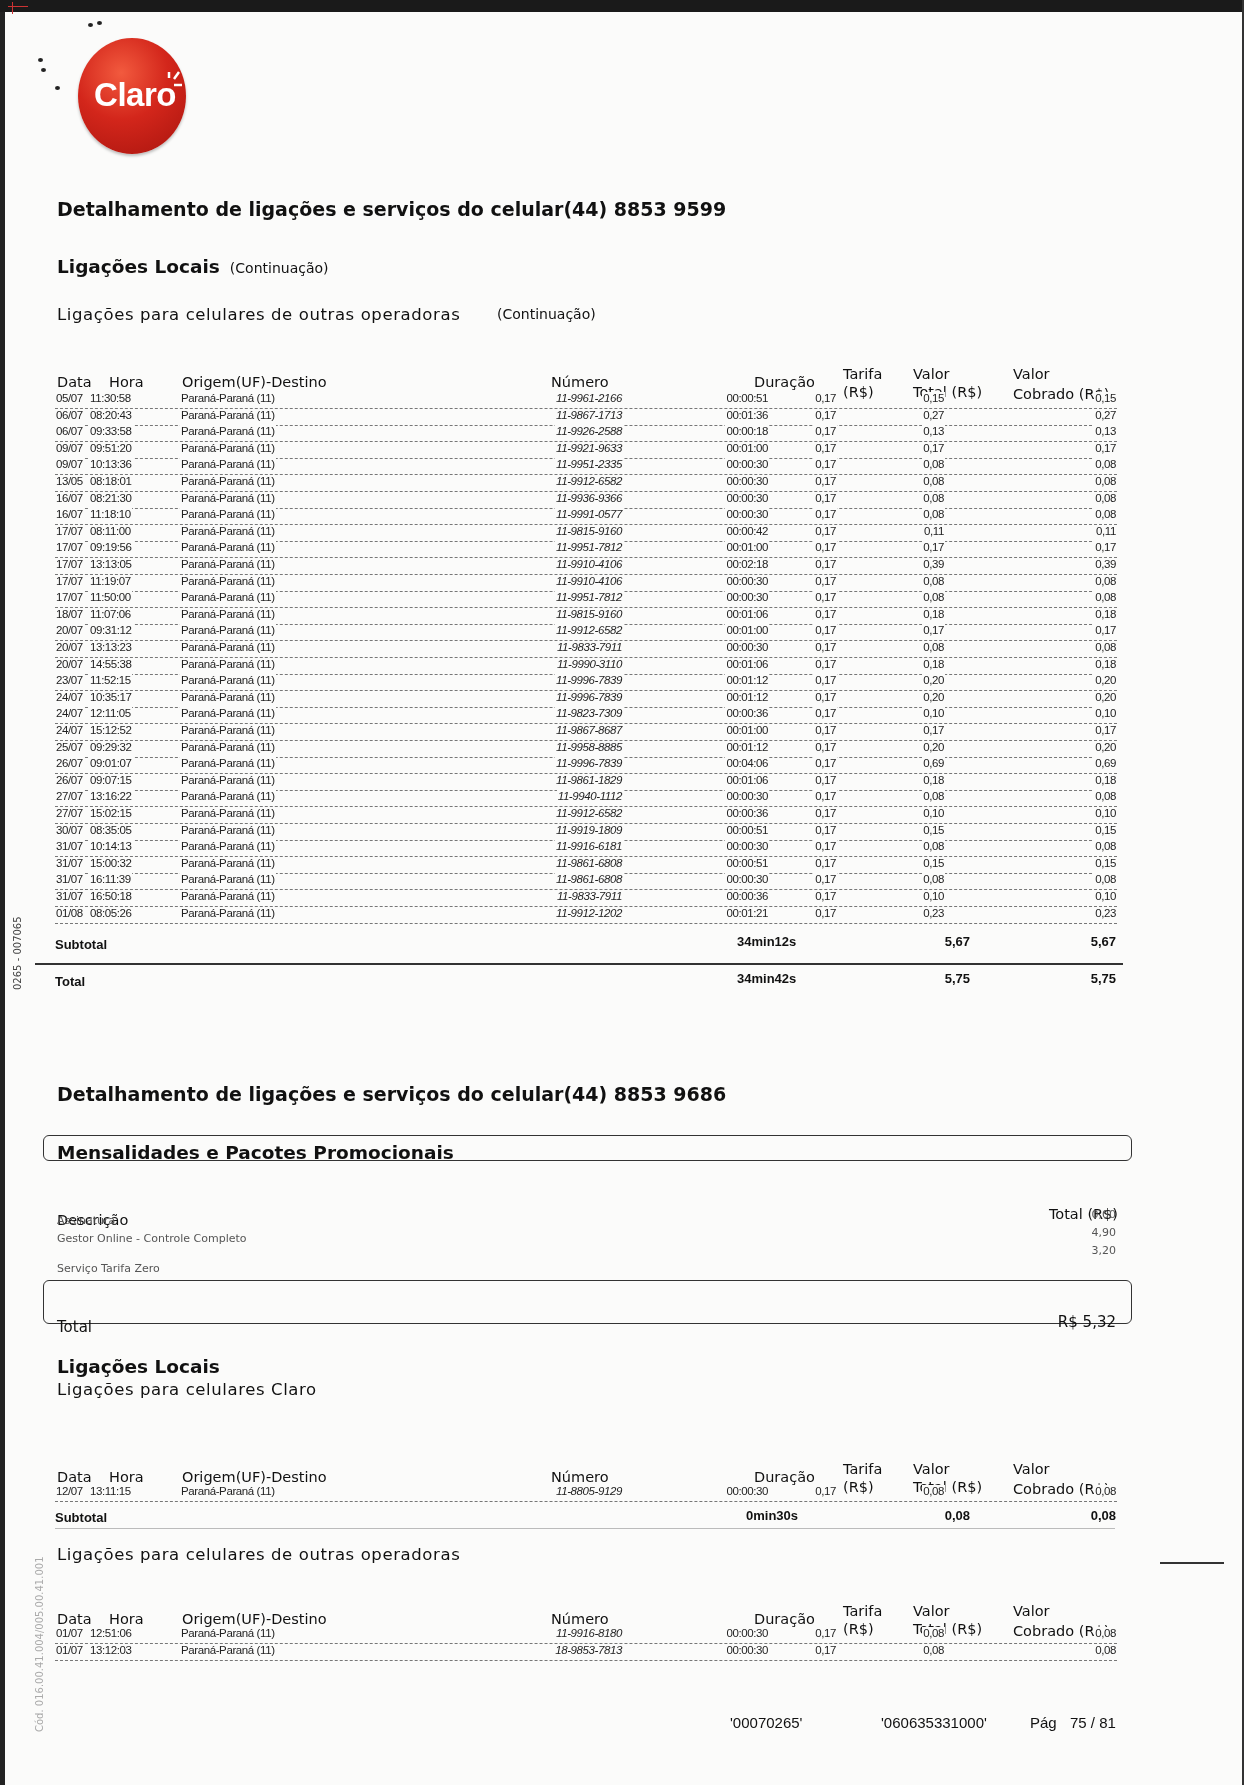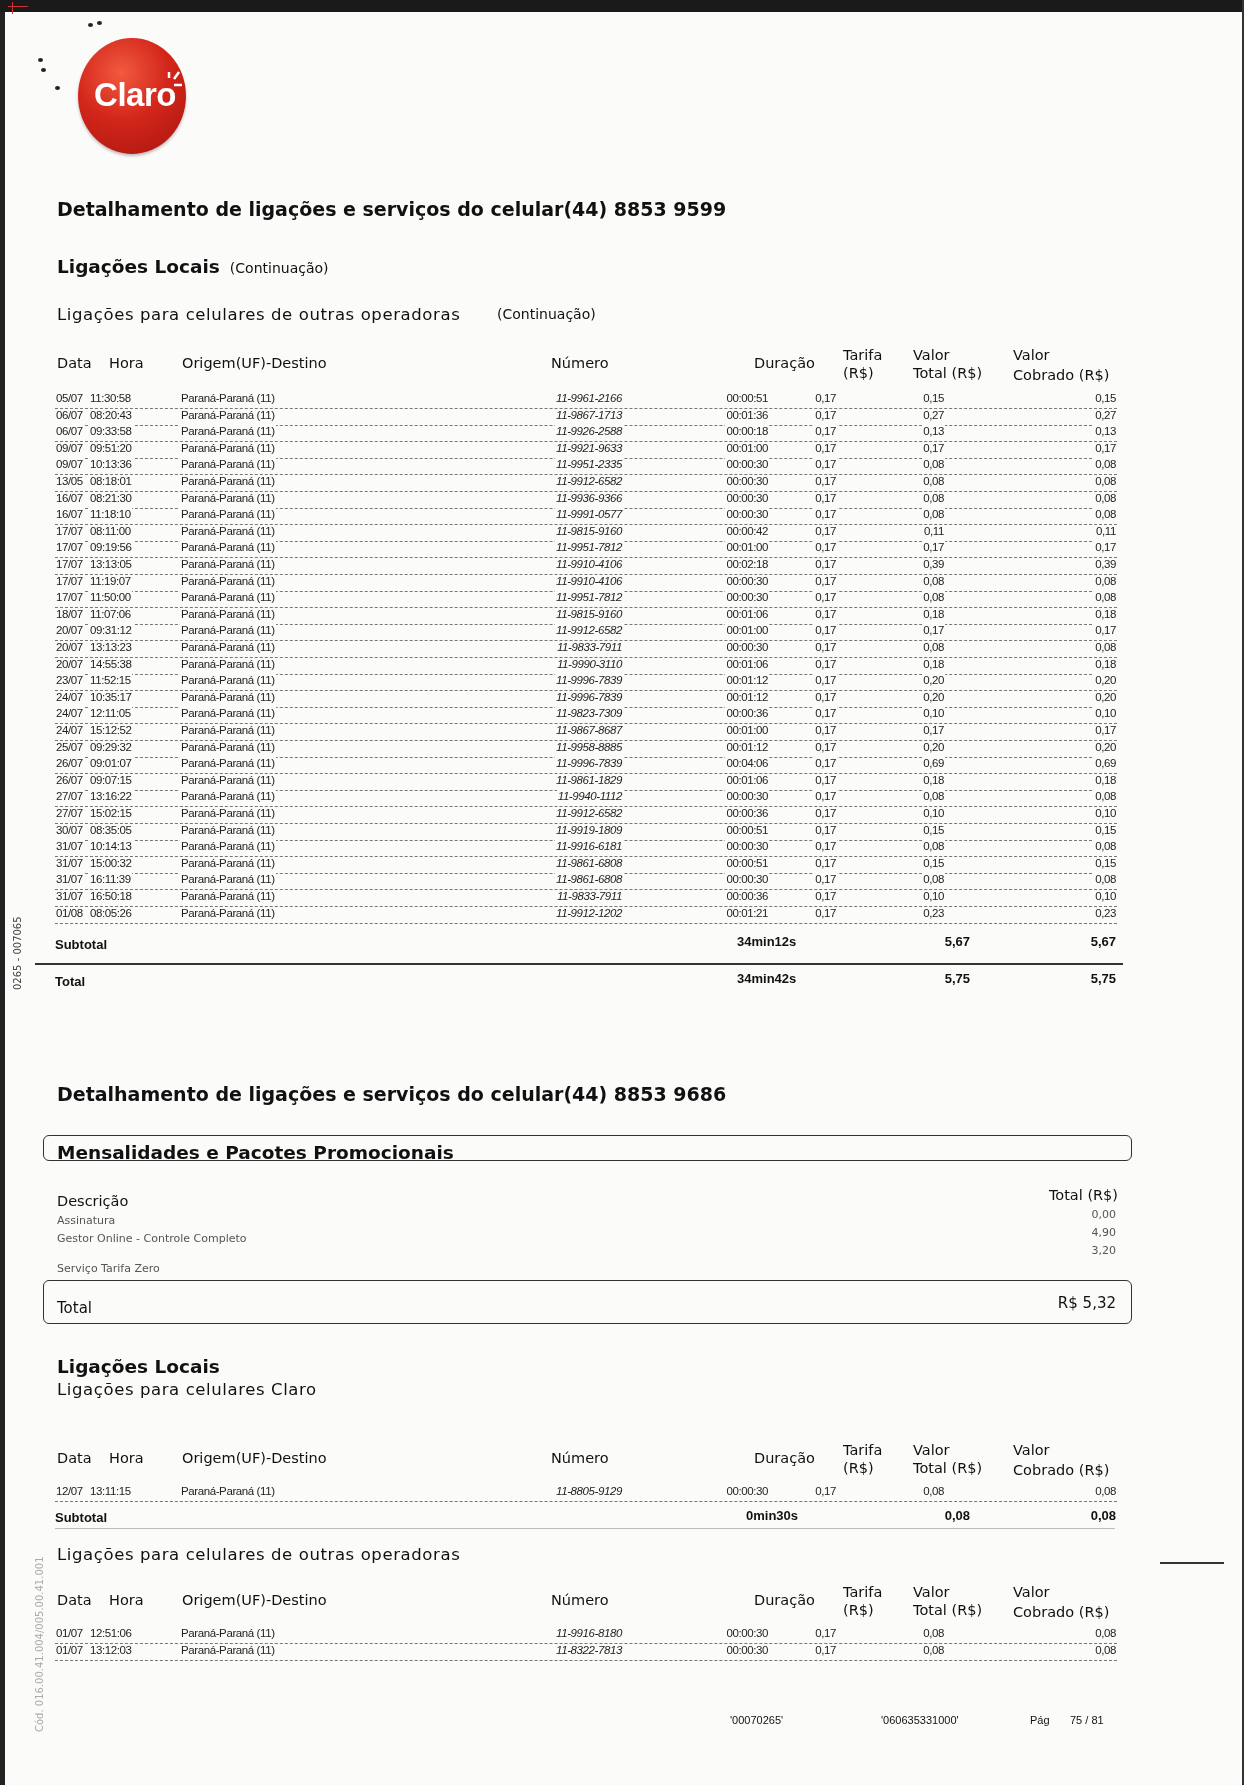--- a/index.html
+++ b/index.html
@@ -21,33 +21,33 @@
     font-family:"Liberation Sans", sans-serif; font-size:33px; text-align:center; letter-spacing:-0.5px; }
   .logo-rays { position:absolute; left:163px; top:70px; width:20px; height:20px; }
   .dot { position:absolute; width:5px; height:4px; background:#222; border-radius:50%; }
 
   .h1 { position:absolute; left:57px; font-weight:bold; font-size:19px; font-family:"DejaVu Sans", sans-serif; }
   .h2 { position:absolute; left:57px; font-weight:bold; font-size:18.5px; }
   .h2 small { font-weight:normal; font-size:14px; margin-left:10px; }
   .h3 { position:absolute; left:57px; font-size:16.5px; letter-spacing:0.6px; }
   .h3 small { font-size:14px; letter-spacing:0; position:absolute; left:440px; top:1px; white-space:nowrap;}
 
-  .th { position:absolute; font-size:14.5px; line-height:18px; white-space:nowrap; }
+  .th { position:absolute; font-size:14.5px; line-height:18px; white-space:nowrap;margin-top:19px; }
   .row { position:absolute; left:55px; width:1062px; height:17px; font-family:"Liberation Sans Narrow","Liberation Sans", sans-serif;
     font-size:11.5px; color:#222; border-bottom:1px dashed #777; transform:scaleY(1); }
   .row span { position:absolute; top:1px; background:#fbfbfa; padding:0 1px; letter-spacing:-0.4px; }
   .c-date { left:0; } .c-hora { left:34px; } .c-orig { left:125px; }
   .c-num { right:494px;font-style:italic; } .c-dur { right:348px; } .c-tar { right:280px; }
   .c-vt { right:172px; } .c-vc { right:0; }
   .sub { position:absolute; font-weight:bold; font-size:13px; font-family:"Liberation Sans", sans-serif; }
 
   .box { position:absolute; border:1.5px solid #333; border-radius:6px; }
   .desc { position:absolute; font-size:11px; color:#555; }
   .rot { position:absolute; transform:rotate(-90deg); transform-origin:left top; font-size:10px; color:#444; white-space:nowrap; }
-  .foot { position:absolute; font-size:11px; font-family:"Liberation Sans", sans-serif; }
+  .foot { position:absolute; font-size:15px; font-family:"Liberation Sans", sans-serif; }
   .hr { position:absolute; background:#333; }
 </style>
 </head>
 <body>
 
 <div class="topbar"></div>
 <div class="page"></div>
 <div class="leftbar"></div>
 <div class="rightbar"></div>
 <div class="crop"></div>
@@ -506,21 +506,21 @@
       <span class="c-num">11-9916-8180</span>
       <span class="c-dur">00:00:30</span>
       <span class="c-tar">0,17</span>
       <span class="c-vt">0,08</span>
       <span class="c-vc">0,08</span>
     </div>
     <div class="row" style="top: 1642.5px;">
       <span class="c-date">01/07</span>
       <span class="c-hora">13:12:03</span>
       <span class="c-orig">Paraná-Paraná (11)</span>
-      <span class="c-num">11-8322-7813</span>
+      <span class="c-num">18-9853-7813</span>
       <span class="c-dur">00:00:30</span>
       <span class="c-tar">0,17</span>
       <span class="c-vt">0,08</span>
       <span class="c-vc">0,08</span>
     </div>
   </div>
 
 <div class="hr" style="left:1160px;top:1562px;width:64px;height:2px"></div>
 
 <div class="foot" style="left:730px;top:1714px">'00070265'</div>

